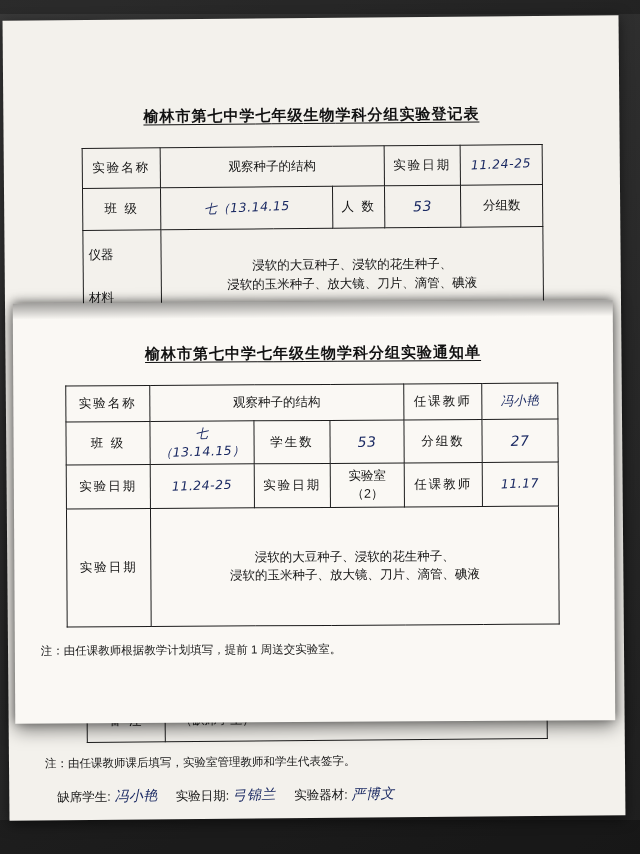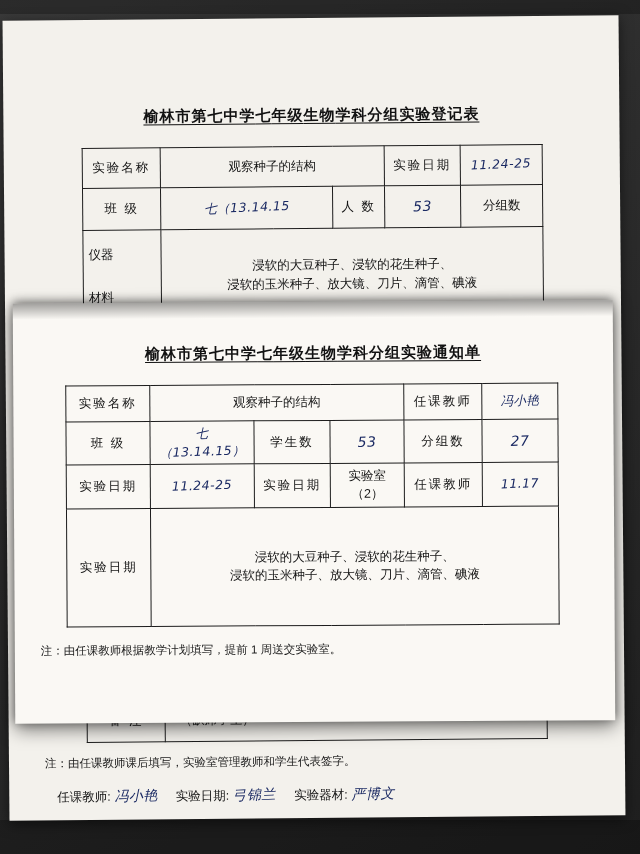--- a/index.html
+++ b/index.html
@@ -191,21 +191,21 @@
           <td class="lbl">备  注</td>
           <td style="text-align:left; padding-left:14px;">（缺席学生）</td>
         </tr>
       </tbody>
     </table>
 
     <div class="note" style="position:absolute; left:36px; top:736px;">注：由任课教师课后填写，实验室管理教师和学生代表签字。</div>
 
     <div class="sign-row" style="position:absolute; left:48px; top:768px;">
       <span>
-        <span class="lbl2">任课教师:</span>
+        <span class="lbl2">缺席学生:</span>
         <span class="hand blue lg">冯小艳</span>
       </span>
       <span>
         <span class="lbl2">实验日期:</span>
         <span class="hand blue lg">弓锦兰</span>
       </span>
       <span>
         <span class="lbl2">实验器材:</span>
         <span class="hand blue lg">严博文</span>
       </span>

